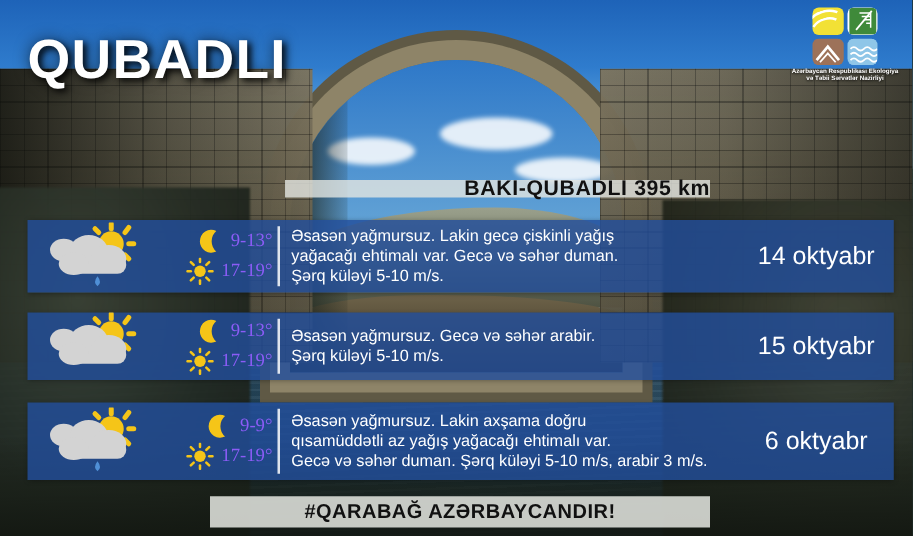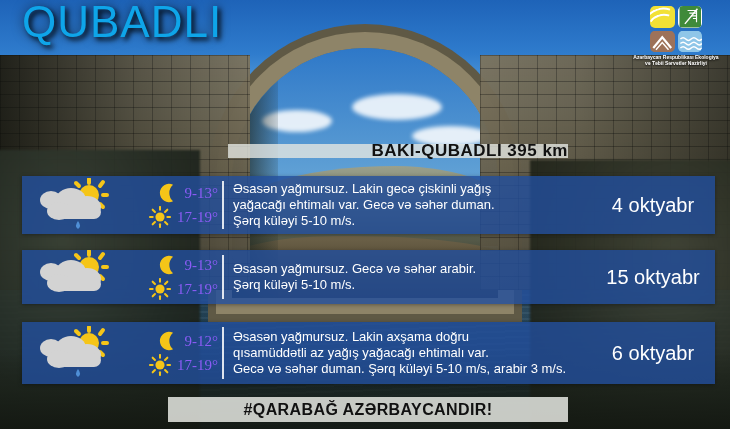--- a/index.html
+++ b/index.html
@@ -81,22 +81,22 @@
     background:linear-gradient(180deg,#6d6249 0%,#4b432f 60%,#352f21 100%);
     border-radius:40% 55% 0 0 / 45% 40% 0 0;
   }
   .arch-dark{
     position:absolute;left:0;top:0;width:46px;height:250px;
     background:linear-gradient(90deg, rgba(30,38,30,.95), rgba(30,38,30,.15));
   }
 
   
   .title{
-    position:absolute;left:22px;top:0;
-    font-size:44px;font-weight:normal;color:#0ea5e9;
+    position:absolute;left:22px;top:26px;
+    font-size:44px;font-weight:bold;color:#ffffff;
     letter-spacing:1px;line-height:1;
     text-shadow:3px 3px 5px rgba(0,0,0,.85), 0 0 12px rgba(0,0,0,.6);
   }
 
   
   .logo{position:absolute;right:8px;top:6px;width:92px;text-align:center;}
   .logo-grid{
     width:52px;height:46px;margin:0 auto;
     display:grid;grid-template-columns:1fr 1fr;grid-template-rows:1fr 1fr;gap:3px;
   }
@@ -295,21 +295,21 @@
         </svg>
         <span class="temp-val">17-19°</span>
       </div>
     </div>
     <div class="divider"></div>
     <div class="desc-cell">
       <span class="ln">Əsasən yağmursuz. Lakin gecə çiskinli yağış</span>
       <span class="ln">yağacağı ehtimalı var. Gecə və səhər duman.</span>
       <span class="ln">Şərq küləyi 5-10 m/s.</span>
     </div>
-    <div class="date-cell">4 oktyabr</div>
+    <div class="date-cell">14 oktyabr</div>
   </div>
 
   <div class="row" id="row1">
     <div class="icon-cell">
       <svg class="wx-svg" viewBox="0 0 96 54">
         <g fill="#f5c518">
           <circle cx="60" cy="17" r="10"></circle>
           <g stroke="#f5c518" stroke-width="4" stroke-linecap="round">
             <line x1="60" y1="1" x2="60" y2="5"></line>
             <line x1="74" y1="4" x2="71" y2="8"></line>
@@ -382,21 +382,21 @@
           <ellipse cx="30" cy="33" rx="12" ry="9"></ellipse>
         </g>
         <path d="M49 43 q4 5 0 8 q-4 -3 0 -8 z" fill="#4f8fd6"></path>
       </svg>
     </div>
     <div class="temp-cell">
       <div class="temp-line">
         <svg class="temp-ico" viewBox="0 0 24 24">
           <path d="M17.5 3 A10 10 0 1 0 17.5 21 A12 12 0 0 1 17.5 3 Z" fill="#f5c518"></path>
         </svg>
-        <span class="temp-val">9-12°</span>
+        <span class="temp-val">9-9°</span>
       </div>
       <div class="temp-line">
         <svg class="temp-ico" viewBox="0 0 24 24">
           <circle cx="12" cy="12" r="5" fill="#f5c518"></circle>
           <g stroke="#f5c518" stroke-width="2.2" stroke-linecap="round">
             <line x1="12" y1="1" x2="12" y2="4"></line>
               <line x1="12" y1="20" x2="12" y2="23"></line>
             <line x1="1" y1="12" x2="4" y2="12"></line>
               <line x1="20" y1="12" x2="23" y2="12"></line>
             <line x1="4" y1="4" x2="6.5" y2="6.5"></line>

